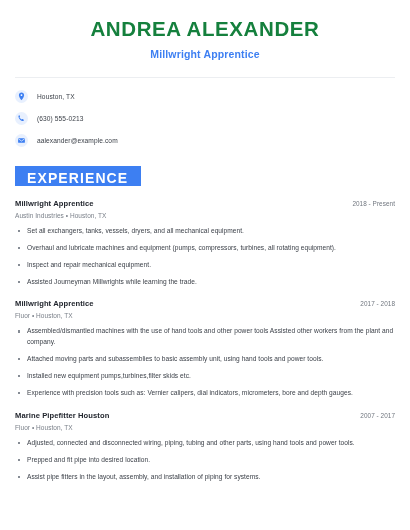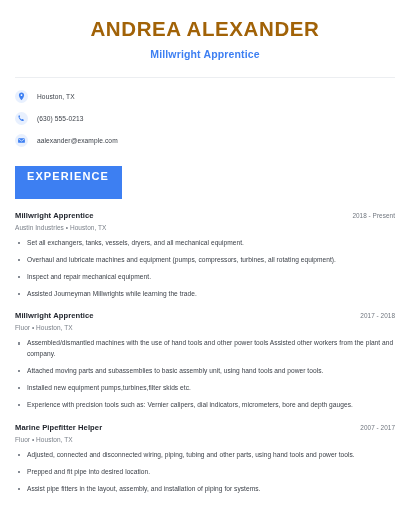--- a/index.html
+++ b/index.html
@@ -26,21 +26,21 @@
 
   
   .header {
     padding-top: 18px;
     text-align: center;
   }
   .full-name {
     font-size: 20.5px;
     font-weight: bold;
     letter-spacing: 0.6px;
-    color: #a16207;
+    color: #15803d;
     line-height: 1.1;
   }
   .job-title {
     margin-top: 7px;
     font-size: 10.5px;
     font-weight: bold;
     color: #3d7ff2;
     letter-spacing: 0.15px;
   }
 
@@ -78,24 +78,24 @@
     color: #3c4149;
     letter-spacing: 0.1px;
   }
 
   
   .section { margin-top: 18px; }
   .section-badge {
     display: inline-block;
     background: #3d7ff2;
     color: #ffffff;
-    font-size: 11px;
+    font-size: 14px;
     font-weight: bold;
     letter-spacing: 1.1px;
-    padding: 5px 13px 17px 12px;
+    padding: 5px 13px 1px 12px;
     line-height: 1;
   }
 
   
   .exp-list {
     margin-top: 12px;
     display: flex;
     flex-direction: column;
     gap: 12px;
   }
@@ -222,21 +222,21 @@
         <div class="bullets">
           <div class="bullet">Assembled/dismantled machines with the use of hand tools and other power tools Assisted other workers from the plant and company.</div>
           <div class="bullet">Attached moving parts and subassemblies to basic assembly unit, using hand tools and power tools.</div>
           <div class="bullet">Installed new equipment pumps,turbines,filter skids etc.</div>
           <div class="bullet">Experience with precision tools such as: Vernier calipers, dial indicators, micrometers, bore and depth gauges.</div>
         </div>
       </div>
 
       <div class="exp-entry">
         <div class="exp-head">
-          <span class="exp-role">Marine Pipefitter Helper</span>
+          <span class="exp-role">Marine Pipefitter Houston</span>
           <span class="exp-dates">2007 - 2017</span>
         </div>
         <div class="exp-meta">Fluor  •  Houston, TX</div>
         <div class="bullets">
           <div class="bullet">Adjusted, connected and disconnected wiring, piping, tubing and other parts, using hand tools and power tools.</div>
           <div class="bullet">Prepped and fit pipe into desired location.</div>
           <div class="bullet">Assist pipe fitters in the layout, assembly, and installation of piping for systems.</div>
         </div>
       </div>
 

